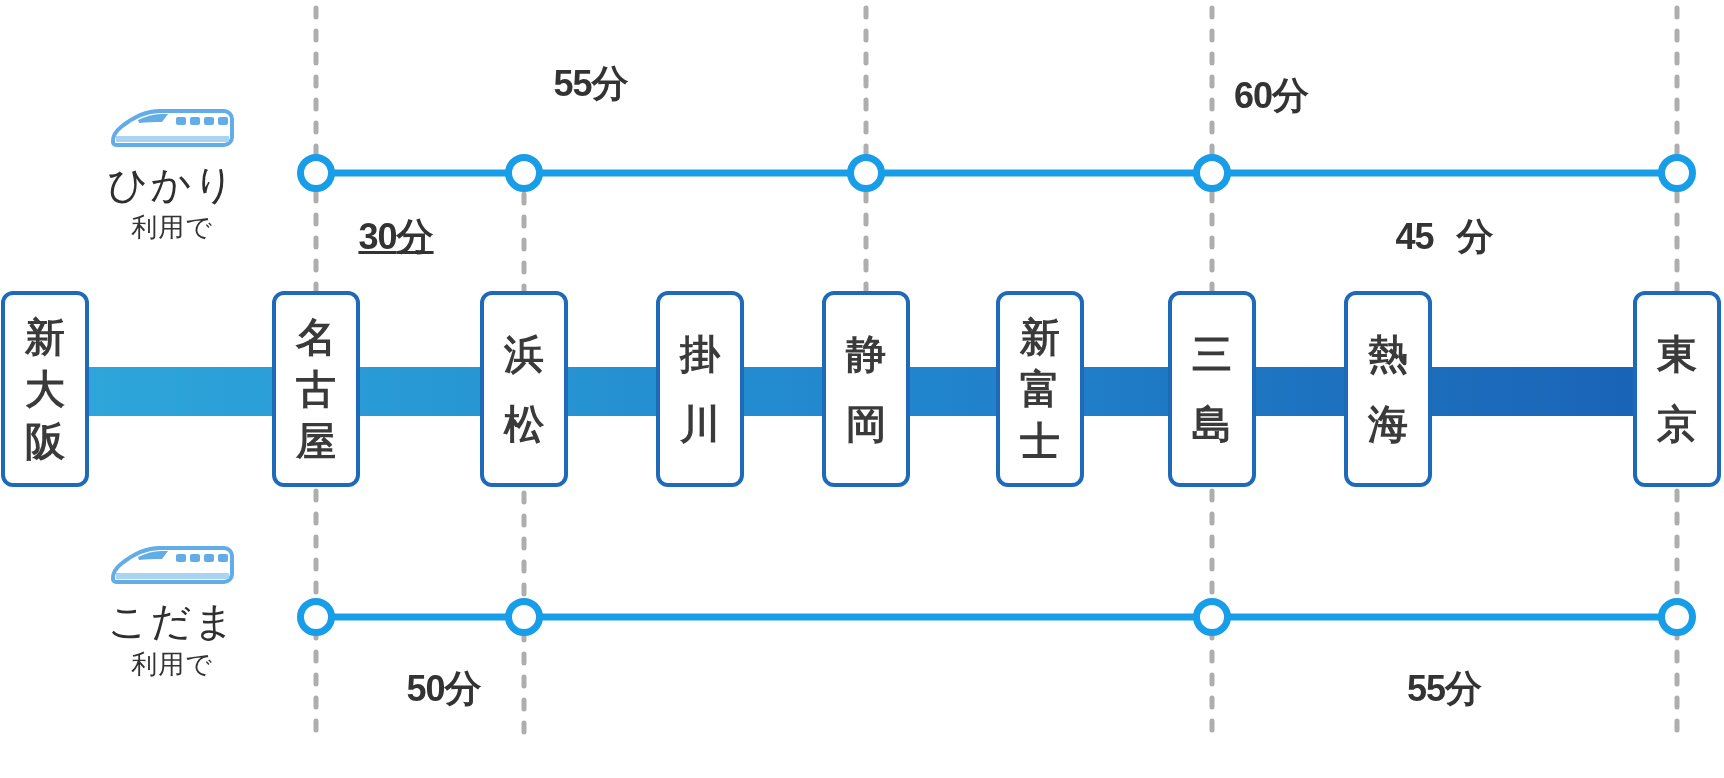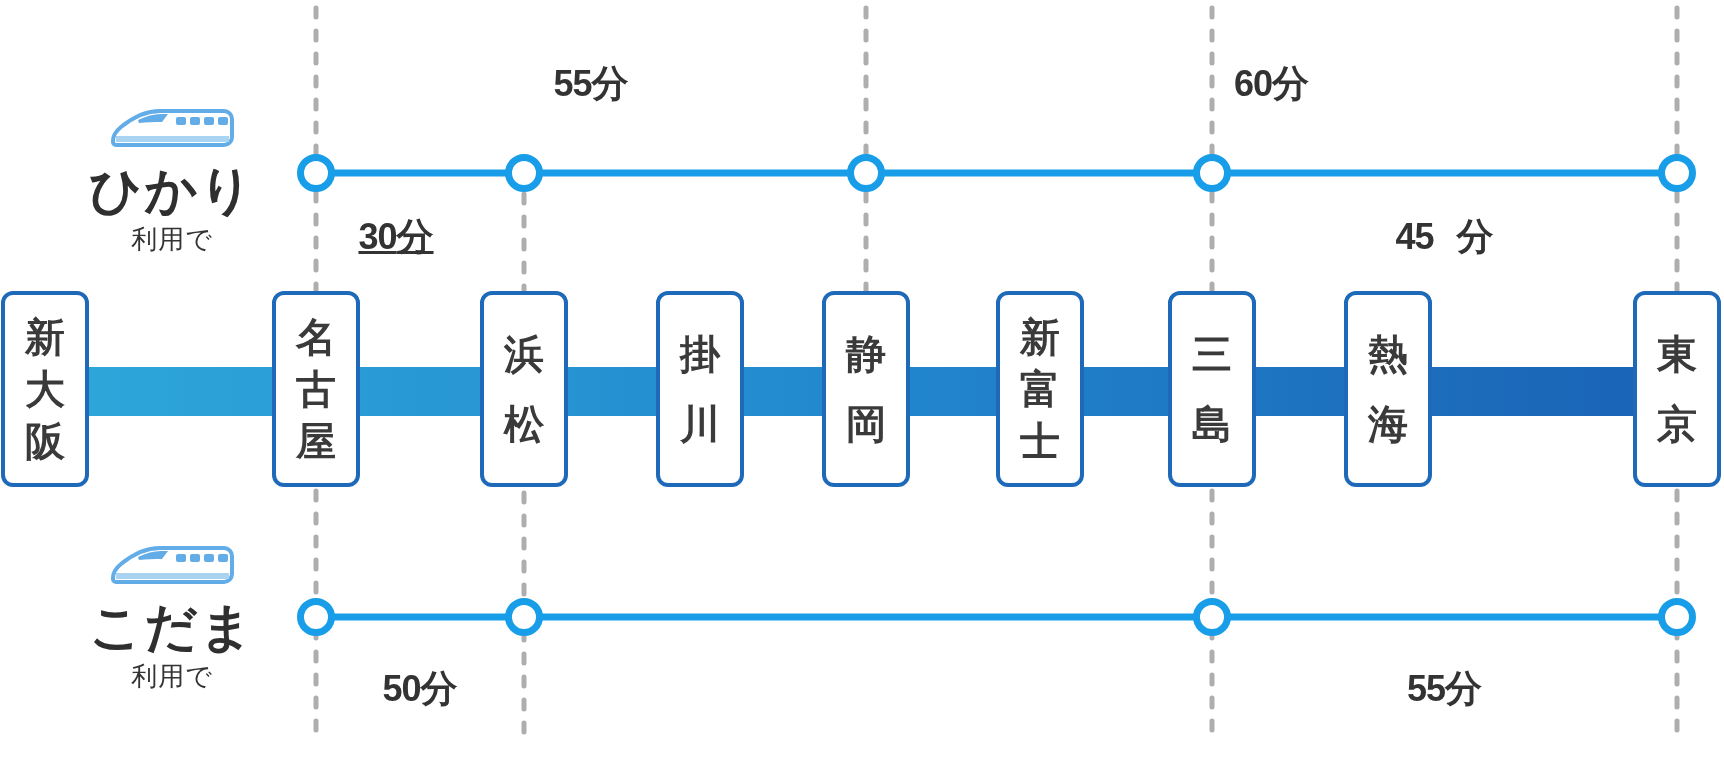--- a/index.html
+++ b/index.html
@@ -42,21 +42,21 @@
   
   .legend{
     position:absolute;
     left:84px;width:176px;
     text-align:center;
   }
   #legend-hikari{top:106px;}
   #legend-kodama{top:543px;}
   .legend svg{width:128px;height:44px;display:block;margin:0 auto;}
   .train-name{
-    font-size:52px;font-weight:700;line-height:1;
+    font-size:40px;font-weight:400;line-height:1;
     color:#2f2f2f;margin-top:14px;
     letter-spacing:2px;
   }
   .train-usage{
     font-size:26px;font-weight:400;line-height:1;
     color:#333;margin-top:10px;
     letter-spacing:1px;
   }
 </style>
 </head>
@@ -159,33 +159,33 @@
         <span>東</span>
         <span>京</span>
       </div>
     </div>
 
   <div id="time-labels">
       <div class="time-label" style="left: 591px; top: 84px;">
         <span class="tv">55</span>
         <span class="tu">分</span>
       </div>
-      <div class="time-label" style="left: 1271.5px; top: 84px; align-items: center;">
+      <div class="time-label" style="left: 1271.5px; top: 96px; align-items: center;">
         <span class="tv">60</span>
         <span class="tu">分</span>
       </div>
       <div class="time-label" style="left: 396px; top: 237px; text-decoration: underline;">
         <span class="tv">30</span>
         <span class="tu">分</span>
       </div>
       <div class="time-label" style="left: 1444.5px; top: 237px; gap: 23px;">
         <span class="tv">45</span>
         <span class="tu">分</span>
       </div>
-      <div class="time-label" style="left: 420px; top: 689px;">
+      <div class="time-label" style="left: 444px; top: 689px;">
         <span class="tv">50</span>
         <span class="tu">分</span>
       </div>
       <div class="time-label" style="left: 1444.5px; top: 689px;">
         <span class="tv">55</span>
         <span class="tu">分</span>
       </div>
     </div>
 
 </div>

